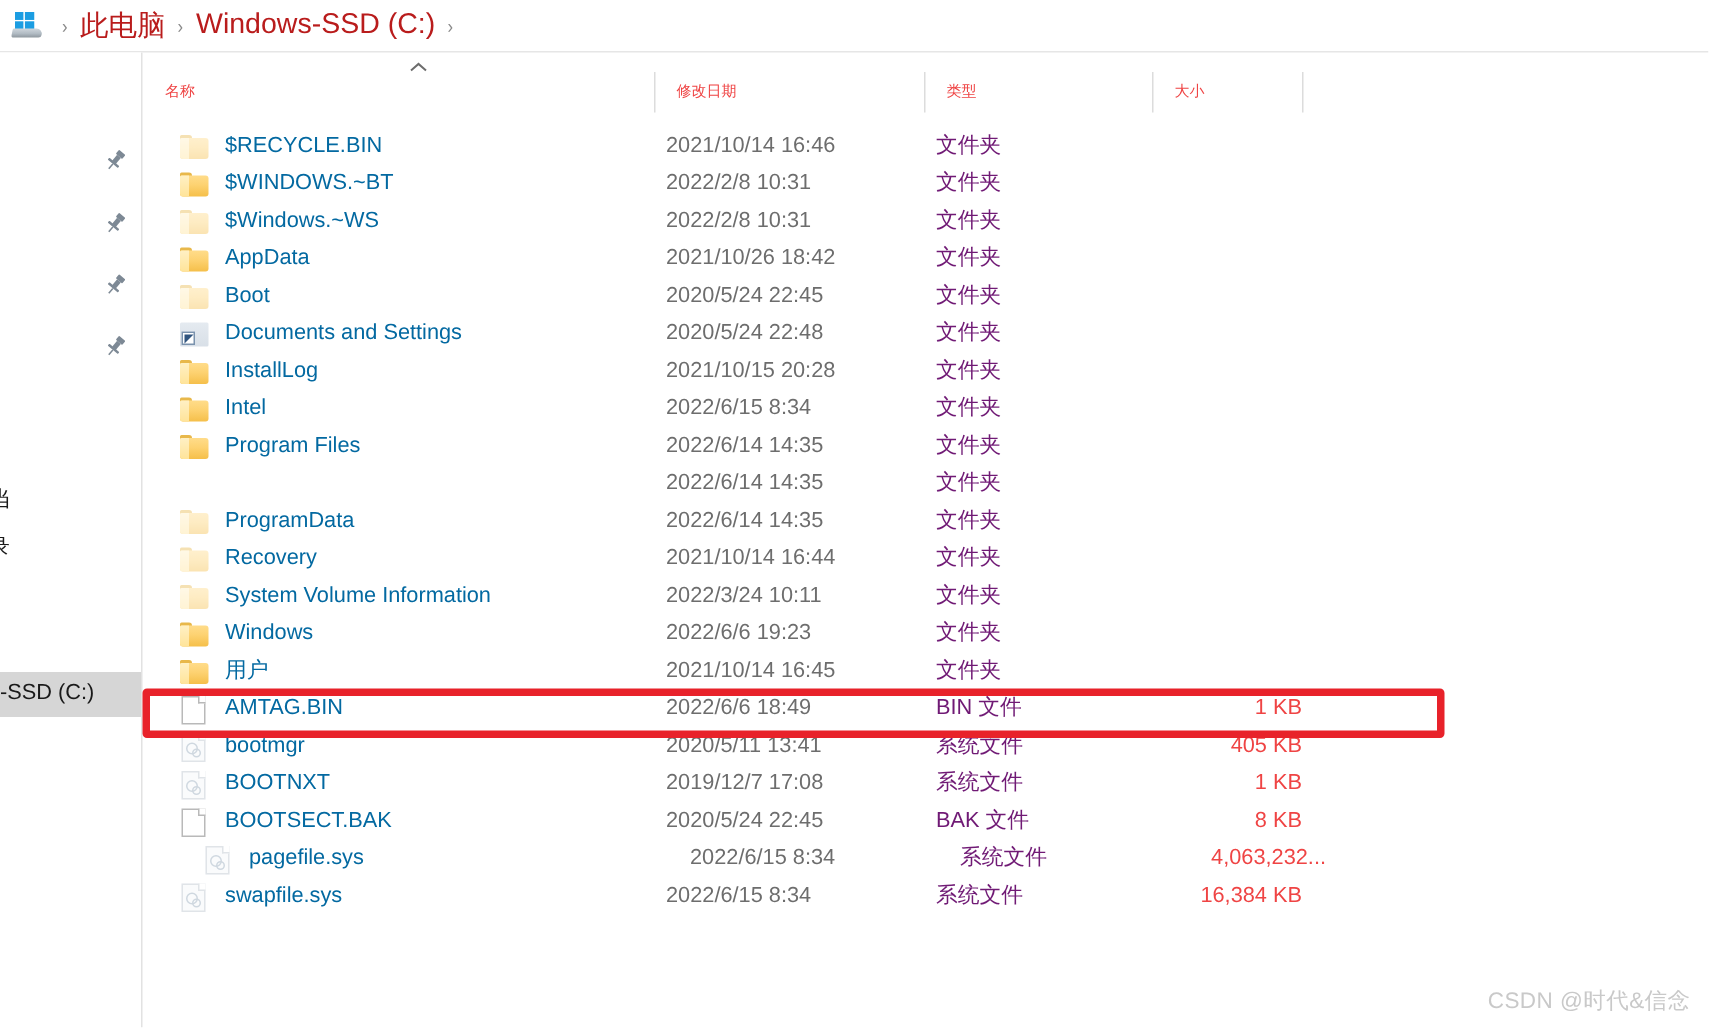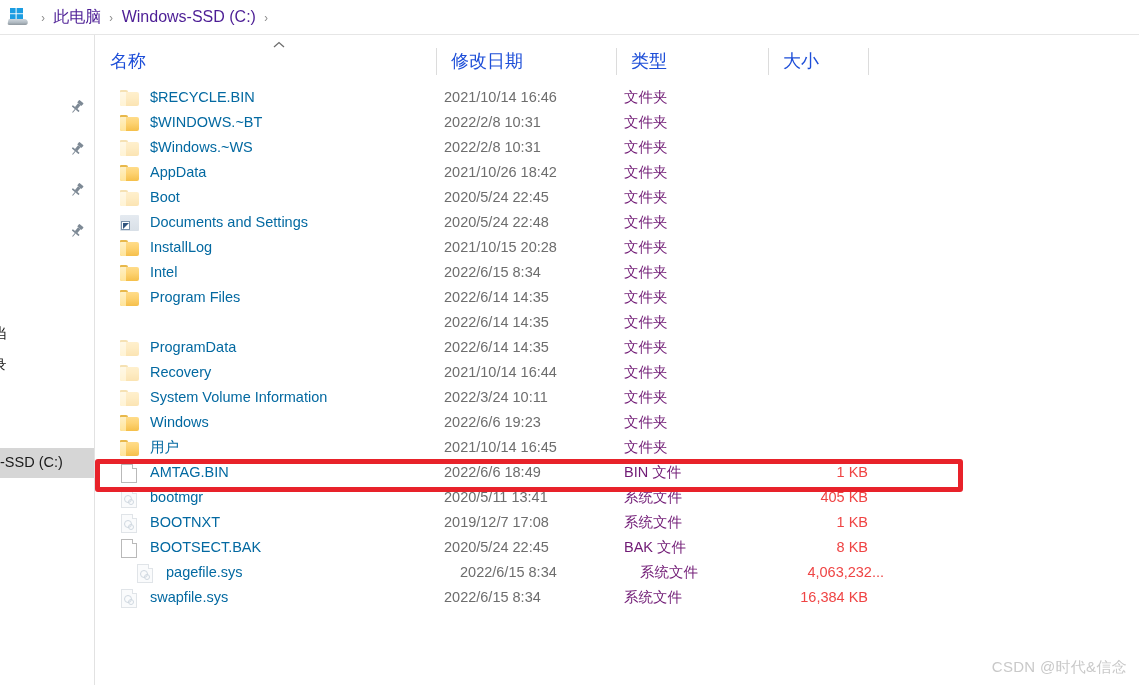--- a/index.html
+++ b/index.html
@@ -32,21 +32,21 @@
     background:linear-gradient(to bottom,#cfd6dc 0%,#b2bcc4 55%,#8e979e 100%);
     border-radius:1px 5px 2px 2px;
     transform:skewX(-12deg);
   }
   .crumb-sep{
     color:#8a8a8a;font-size:13px;margin:0 7px;
     display:inline-block;
     transform:scaleX(0.85);
   }
   .crumb{
-    font-size:16px;color:#4c1d95;white-space:nowrap;
+    font-size:19px;color:#b91c1c;white-space:nowrap;
     padding:2px 1px;
   }
 
   
   #navpane{
     position:absolute;left:0;top:35px;width:95px;height:650px;
     background:#ffffff;
     border-right:1px solid #e2e2e2;
     box-sizing:border-box;
     overflow:hidden;
@@ -71,21 +71,21 @@
     white-space:nowrap;
   }
 
   
   #colheader{
     position:absolute;left:96px;top:42px;width:1043px;height:38px;
     background:#ffffff;
   }
   .col{
     position:absolute;top:0;height:38px;
-    font-size:18px;color:#1d4ed8;
+    font-size:10px;color:#ef4444;
     display:flex;align-items:center;
     box-sizing:border-box;
   }
   .col .lbl{padding-left:14px;}
   .coldiv{
     position:absolute;top:6px;width:1px;height:27px;background:#dcdcdc;
   }
   .sortcaret{
     position:absolute;left:273px;top:41px;width:12px;height:8px;
   }

